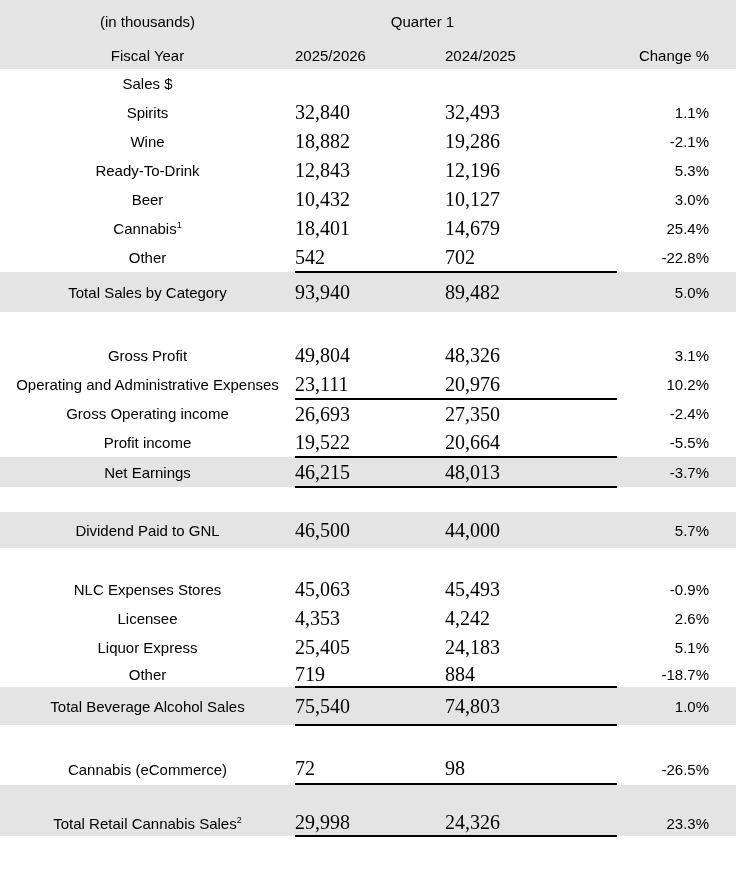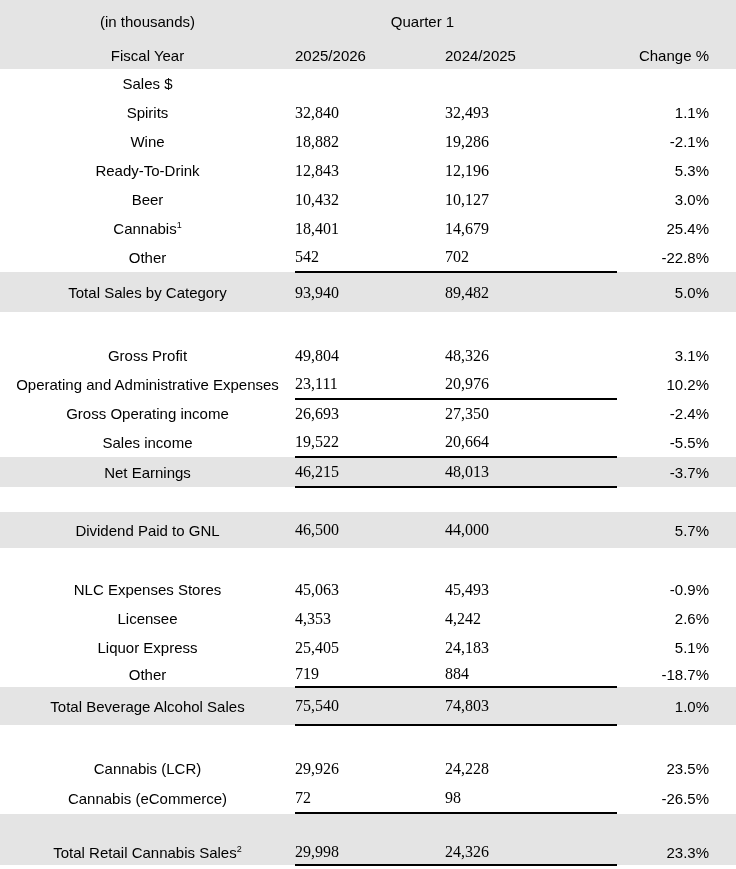--- a/index.html
+++ b/index.html
@@ -14,21 +14,21 @@
   col.w3{width:172px}
   col.w4{width:119px}
   td{padding:0;vertical-align:middle;white-space:nowrap;overflow:hidden;}
   tr{height:29px;}
   .c1{text-align:center;margin-top:18px;}
   .c2,.c3{text-align:left;padding-right:67px;}
   .c4{text-align:right;padding-right:27px;}
   .cq{text-align:center;padding-right:67px;}
   .band{background:var(--band,#e4e4e4);}
   .bold{font-weight:400;}
-  .serifnum{font-family:"Liberation Serif",serif;font-size:16px;}
+  .serifnum{font-family:"Liberation Serif",serif;font-size:20px;}
   tr.rule td.c2, tr.rule td.c3{border-bottom:2px solid var(--rule,#000);}
   sup{font-size:9px;vertical-align:super;line-height:0;font-weight:inherit;}
   tr.hrow1{height:42px;}
   tr.hrow2{height:27px;}
 </style>
 </head>
 <body>
 
 <div class="sheet">
   <table class="fin">
@@ -115,21 +115,21 @@
     <td class="c3 serifnum">20,976</td>
     <td class="c4">10.2%</td>
   </tr>
         <tr>
     <td class="c1"><span>Gross Operating income</span></td>
     <td class="c2 serifnum">26,693</td>
     <td class="c3 serifnum">27,350</td>
     <td class="c4">-2.4%</td>
   </tr>
         <tr class="rule">
-    <td class="c1"><span>Sales income</span></td>
+    <td class="c1"><span>Profit income</span></td>
     <td class="c2 serifnum">19,522</td>
     <td class="c3 serifnum">20,664</td>
     <td class="c4">-5.5%</td>
   </tr>
         <tr class="band bold rule" style="height: 30px;">
     <td class="c1"><span>Net Earnings</span></td>
     <td class="c2 serifnum">46,215</td>
     <td class="c3 serifnum">48,013</td>
     <td class="c4">-3.7%</td>
   </tr>
@@ -171,26 +171,20 @@
   </tr>
         <tr class="band bold rule" style="height: 38px;">
     <td class="c1"><span>Total Beverage Alcohol Sales</span></td>
     <td class="c2 serifnum">75,540</td>
     <td class="c3 serifnum">74,803</td>
     <td class="c4">1.0%</td>
   </tr>
         <tr style="height: 29px;">
           <td colspan="4"></td>
         </tr>
-        <tr>
-    <td class="c1"><span>Cannabis (LCR)</span></td>
-    <td class="c2 serifnum">29,926</td>
-    <td class="c3 serifnum">24,228</td>
-    <td class="c4">23.5%</td>
-  </tr>
         <tr class="rule" style="height: 30px;">
     <td class="c1"><span>Cannabis (eCommerce)</span></td>
     <td class="c2 serifnum">72</td>
     <td class="c3 serifnum">98</td>
     <td class="c4">-26.5%</td>
   </tr>
         <tr class="band" style="height: 26px;">
           <td colspan="4"></td>
         </tr>
         <tr class="band bold rule" style="height: 26px;">

